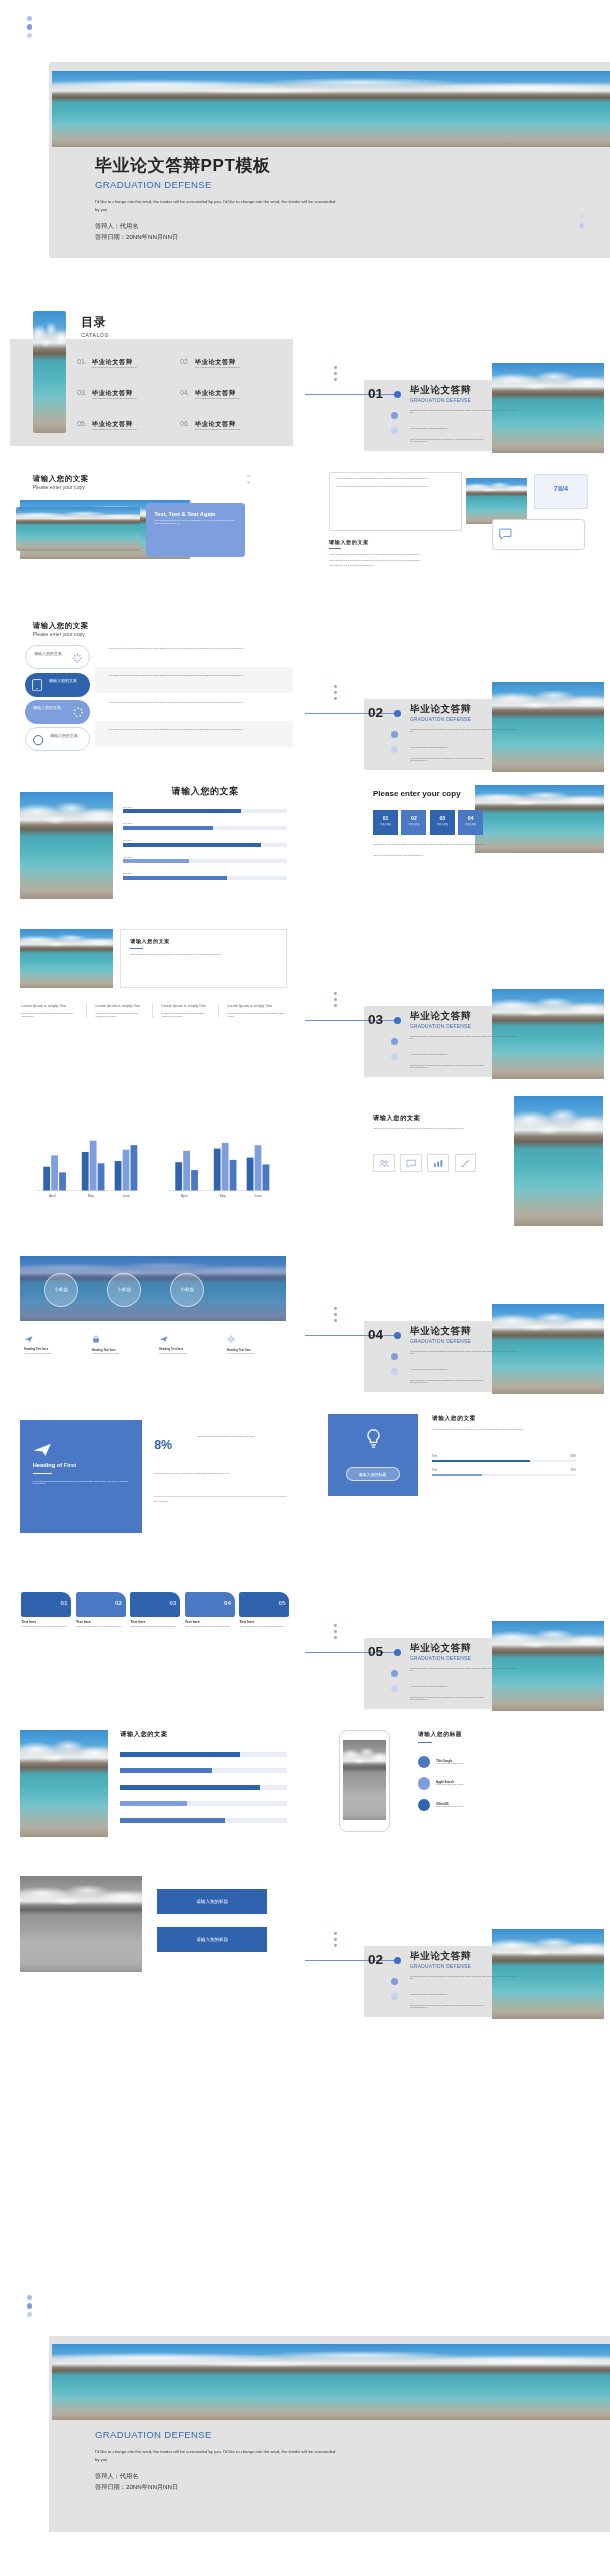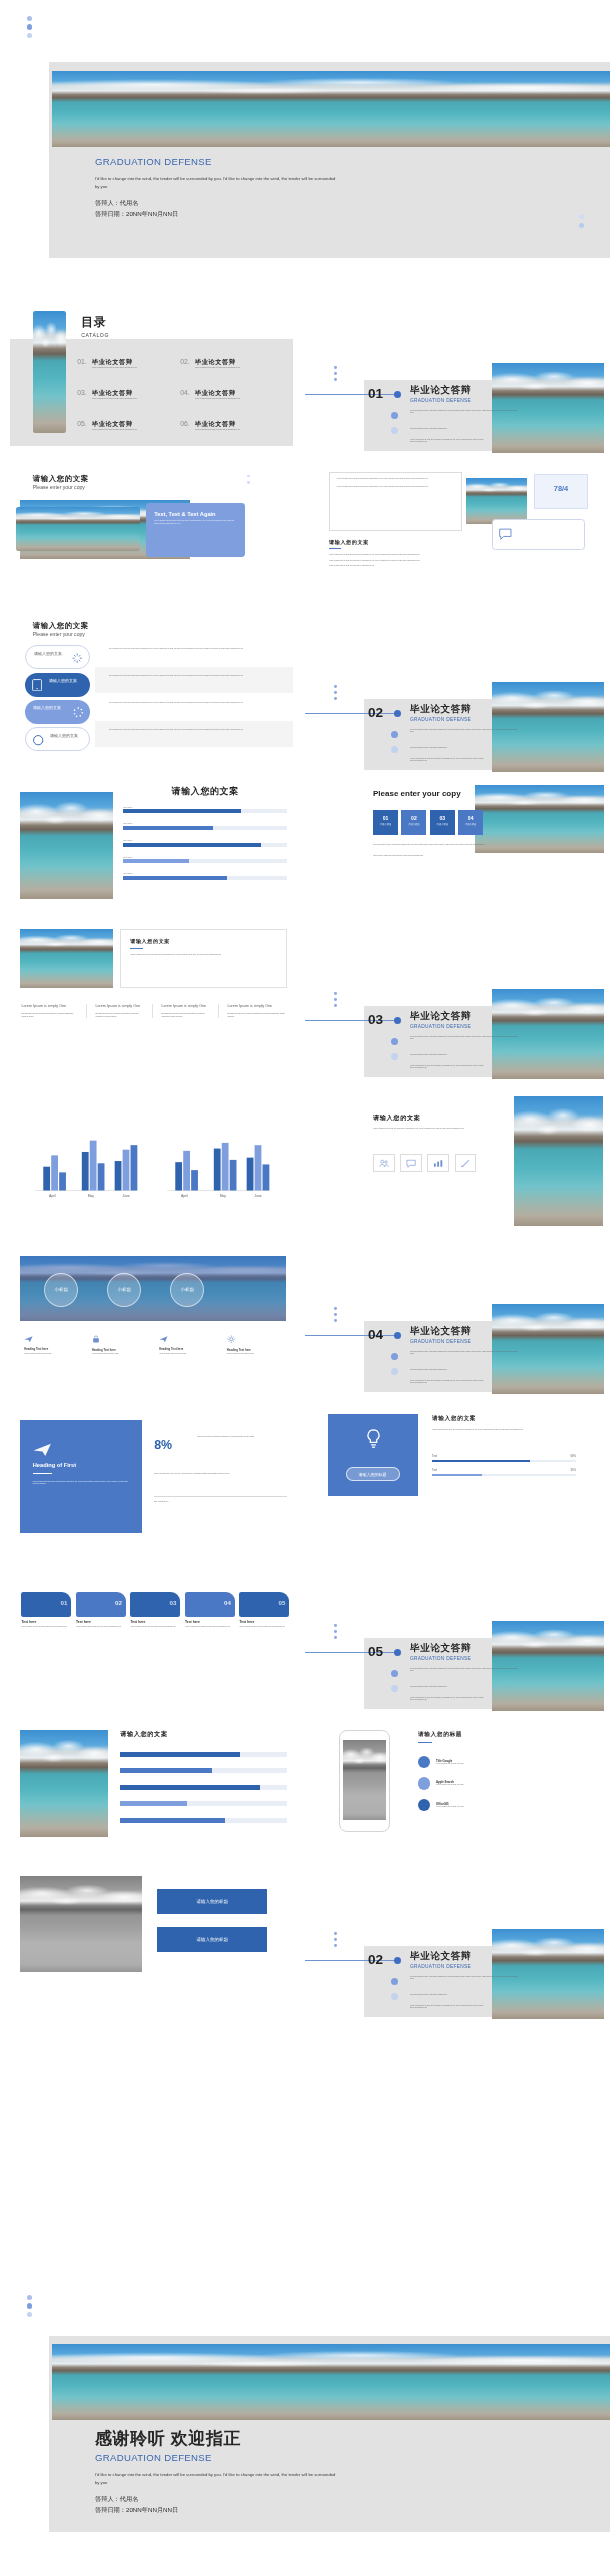--- a/index.html
+++ b/index.html
@@ -54,20 +54,21 @@
 
 <div class="slide" style="left:0;top:0;width:611px;height:271px;">
   <div class="dots3" style="left:27px;top:16px;">
     <i style="background:#a9bfe8"></i>
       <i style="background:#7f9ede"></i>
       <i style="background:#c3d2ee"></i>
   </div>
   <div style="position:absolute;left:49px;top:62px;width:562px;height:196px;background:#e2e2e2;"></div>
   <div class="photo" style="position:absolute;left:52px;top:71px;width:559px;height:76px;"></div>
   <div style="position:absolute;left:95px;top:154px;width:498px;">
+    <div class="cnh" id="cover-title">毕业论文答辩PPT模板</div>
     <div class="enh" id="cover-sub" style="margin-top:2.3px;">GRADUATION DEFENSE</div>
     <div style="font-size:4.2px;line-height:1.75;color:#3b3b3b;margin-top:8px;max-width:243px;">I'd like to change into the wind, the tender will be surrounded by you. I'd like to change into the wind, the tender will be surrounded by you</div>
     <div style="font-size:6.2px;color:#2c2c2c;margin-top:9px;">答辩人：代用名</div>
     <div style="font-size:6.2px;color:#2c2c2c;margin-top:1.7px;">答辩日期：20NN年NN月NN日</div>
   </div>
   <div class="dots3" style="right:27px;bottom:40px;">
     <i style="background:#cfdcf3"></i>
       <i style="background:#b8cbee"></i>
   </div>
 </div>
@@ -681,20 +682,19 @@
 
 <div class="slide" style="left:0;top:2279px;width:611px;height:283px;">
   <div class="dots3" style="left:27px;top:16px;">
     <i style="background:#a9bfe8"></i>
       <i style="background:#7f9ede"></i>
       <i style="background:#c3d2ee"></i>
   </div>
   <div style="position:absolute;left:49px;top:57px;width:562px;height:196px;background:#e2e2e2;"></div>
   <div class="photo" style="position:absolute;left:52px;top:65px;width:559px;height:76px;"></div>
   <div style="position:absolute;left:95px;top:148px;width:498px;">
-    <div class="cnh" style="font-size:17px;">感谢聆听  欢迎指正</div>
     <div class="enh" style="font-size:9.6px;margin-top:2.3px;">GRADUATION DEFENSE</div>
     <div style="font-size:4.2px;line-height:1.75;color:#3b3b3b;margin-top:8px;max-width:243px;">I'd like to change into the wind, the tender will be surrounded by you. I'd like to change into the wind, the tender will be surrounded by you</div>
     <div style="font-size:6.2px;color:#2c2c2c;margin-top:9px;">答辩人：代用名</div>
     <div style="font-size:6.2px;color:#2c2c2c;margin-top:1.7px;">答辩日期：20NN年NN月NN日</div>
   </div>
 </div>
 
 
 </body></html>

